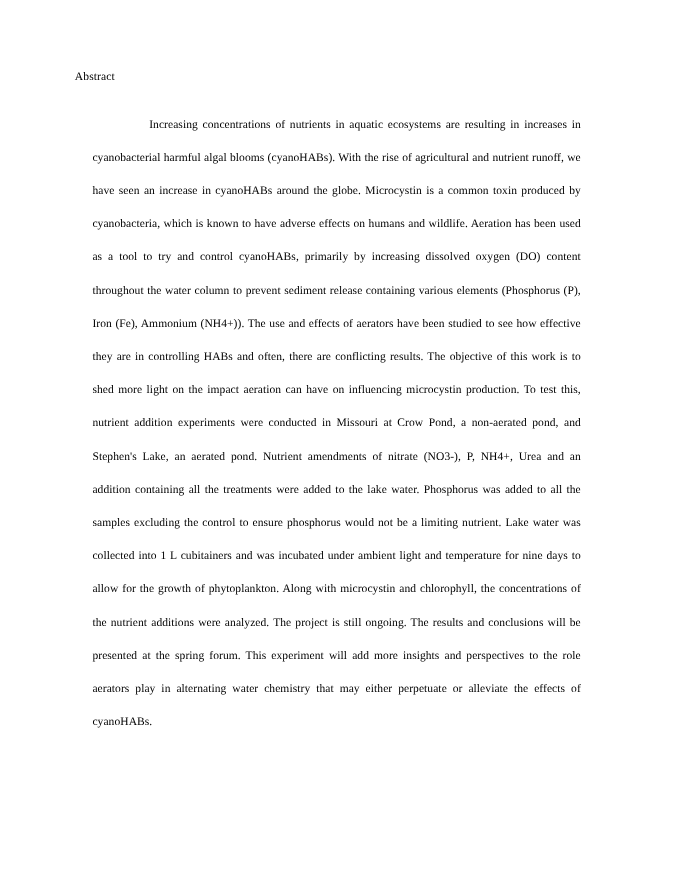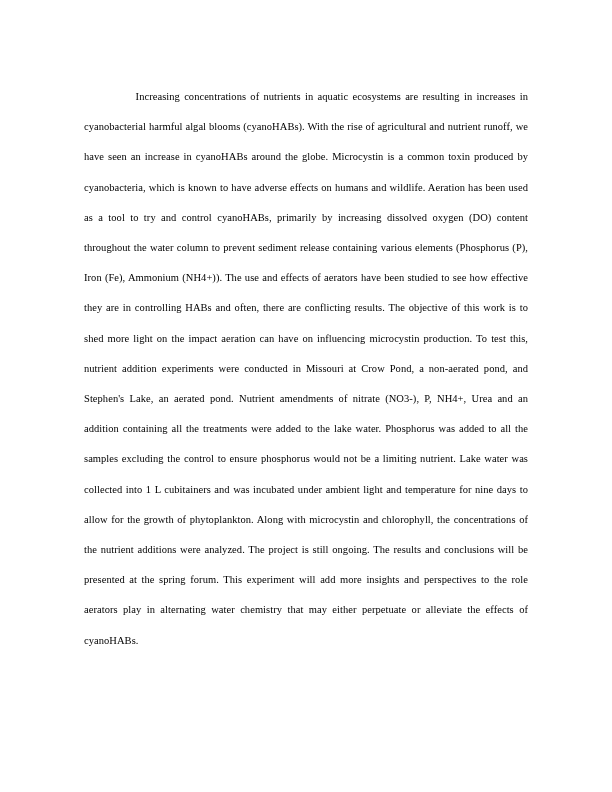--- a/index.html
+++ b/index.html
@@ -41,15 +41,16 @@
     letter-spacing: 0.05px;
     margin: 16px;
     white-space: pre-wrap;
   }
 </style>
 </head>
 <body>
 
 <div class="page">
   <div class="content">
+    <p class="doc-heading">Abstract</p>
     <p class="body-text">            Increasing concentrations of nutrients in aquatic ecosystems are resulting in increases in cyanobacterial harmful algal blooms (cyanoHABs). With the rise of agricultural and nutrient runoff, we have seen an increase in cyanoHABs around the globe. Microcystin is a common toxin produced by cyanobacteria, which is known to have adverse effects on humans and wildlife. Aeration has been used as a tool to try and control cyanoHABs, primarily by increasing dissolved oxygen (DO) content throughout the water column to prevent sediment release containing various elements (Phosphorus (P), Iron (Fe), Ammonium (NH4+)). The use and effects of aerators have been studied to see how effective they are in controlling HABs and often, there are conflicting results. The objective of this work is to shed more light on the impact aeration can have on influencing microcystin production. To test this, nutrient addition experiments were conducted in Missouri at Crow Pond, a non-aerated pond, and Stephen's Lake, an aerated pond. Nutrient amendments of nitrate (NO3-), P, NH4+, Urea and an addition containing all the treatments were added to the lake water. Phosphorus was added to all the samples excluding the control to ensure phosphorus would not be a limiting nutrient. Lake water was collected into 1 L cubitainers and was incubated under ambient light and temperature for nine days to allow for the growth of phytoplankton. Along with microcystin and chlorophyll, the concentrations of the nutrient additions were analyzed. The project is still ongoing. The results and conclusions will be presented at the spring forum. This experiment will add more insights and perspectives to the role aerators play in alternating water chemistry that may either perpetuate or alleviate the effects of cyanoHABs.</p>
   </div>
 </div>
 
 </body></html>

